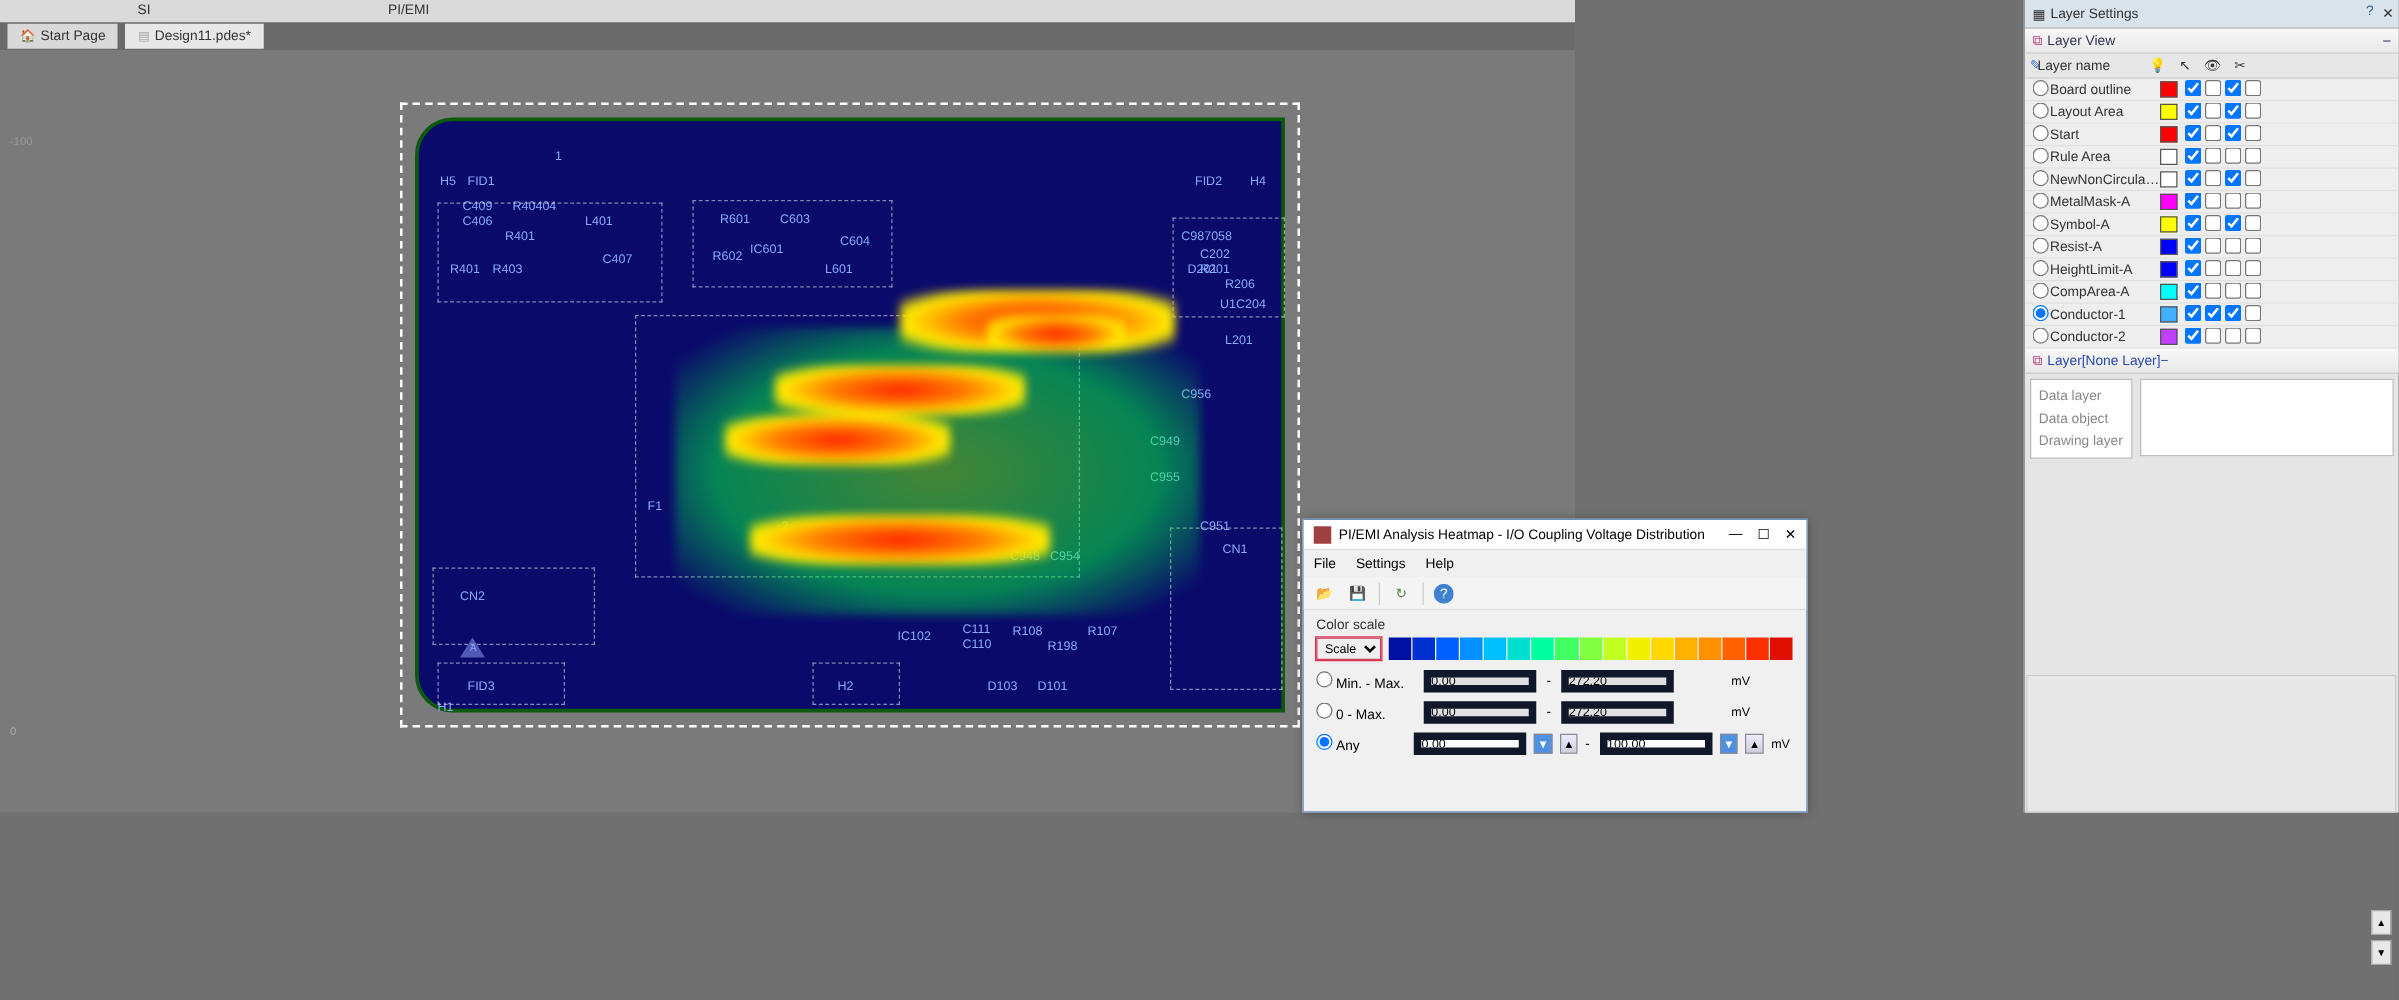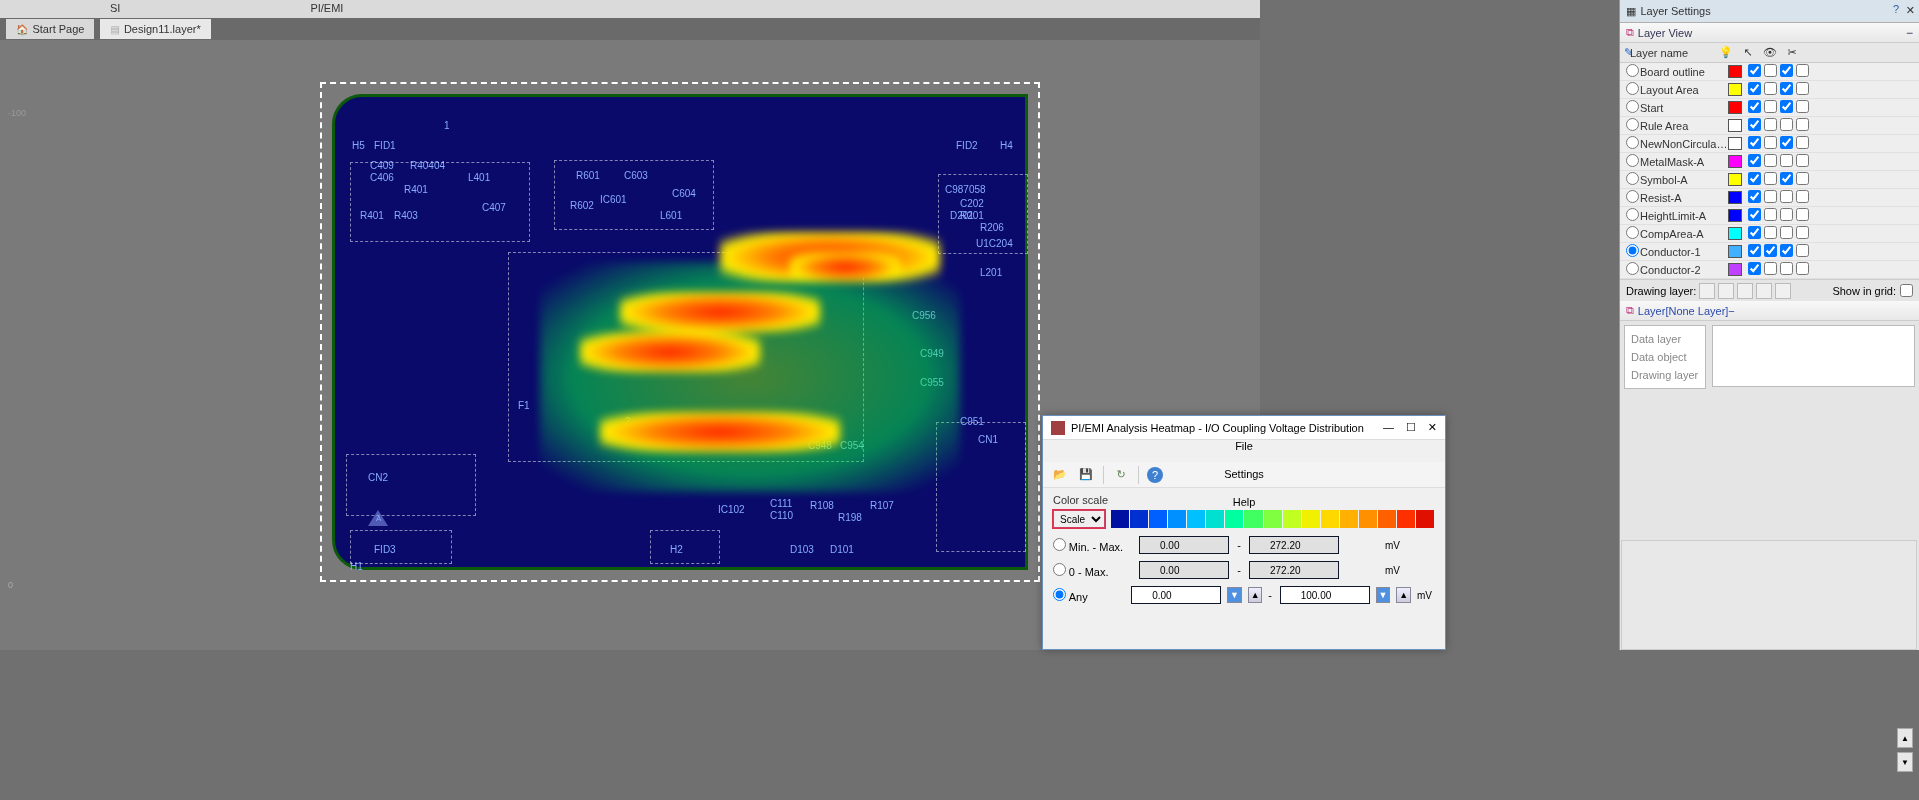--- a/index.html
+++ b/index.html
@@ -58,35 +58,35 @@
 .data-box { background: #fff; border: 1px solid #bbb; margin: 6px; padding: 4px; color: #888; }
 .data-box div { padding: 3px 2px; }
 
 
 .heatmap-dialog { position: absolute; left: 1042px; top: 415px; width: 404px; height: 235px; background: #f0f0f0; border: 1px solid #6a90c0; box-shadow: 0 0 8px rgba(0,0,0,0.3); z-index: 10; }
 .dlg-titlebar { height: 24px; background: #fff; display: flex; align-items: center; padding: 0 8px; font-size: 11px; border-bottom: 1px solid #ddd; }
 .dlg-titlebar .dlg-icon { width: 14px; height: 14px; background: #a04040; margin-right: 6px; }
 .dlg-titlebar .dlg-btns { margin-left: auto; display: flex; gap: 12px; }
 .dlg-titlebar .dlg-btns span { cursor: pointer; font-size: 11px; }
 
-.dlg-menu { height: 22px; display: flex; align-items: center; gap: 16px; padding: 0 8px; font-size: 11px; background: #f0f0f0; flex-direction: column; }
+.dlg-menu { height: 22px; display: flex; align-items: center; gap: 16px; padding: 0 8px; font-size: 11px; background: #f0f0f0; }
 .dlg-toolbar { height: 26px; display: flex; align-items: center; gap: 8px; padding: 0 8px; background: #f4f4f4; border-bottom: 1px solid #ddd; }
 .dlg-toolbar .tbtn { width: 18px; height: 18px; display: flex; align-items: center; justify-content: center; border: 1px solid transparent; }
 
 .dlg-body { padding: 6px 10px; }
 .dlg-section-label { font-size: 11px; color: #333; margin-bottom: 4px; }
 
 .scale-row { display: flex; align-items: center; gap: 6px; margin-bottom: 6px; }
 .scale-select { height: 18px; width: 52px; border: 1px solid #d04060; font-size: 10px; padding: 0 2px; }
 .scale-select.red { outline: 1px solid #e03050; }
 .color-gradient { display: flex; height: 18px; flex: 1; }
 .color-gradient div { flex: 1; margin-right: 1px; }
 
 .range-row { display: flex; align-items: center; gap: 6px; height: 22px; margin-bottom: 3px; }
-.range-row input[type=text] { width: 90px; height: 18px; background: #e0e0e0; border: 1px solid #0f172a; padding: 0 20px; font-size: 10px; }
+.range-row input[type=text] { width: 90px; height: 18px; background: #e0e0e0; border: 6px solid #0f172a; padding: 0 0; font-size: 10px; }
 .range-row .radio { width: 80px; font-size: 10px; }
 .range-row .dash { width: 8px; text-align: center; }
 .range-row .unit { width: 20px; font-size: 10px; }
 .spin-btn { width: 16px; height: 16px; background: linear-gradient(#eef,#ccd); border: 1px solid #889; display: inline-flex; align-items: center; justify-content: center; font-size: 9px; }
 .spin-btn.blue { background: #5090e0; color: #fff; }
 
 .show-hide-row { display: flex; align-items: center; justify-content: center; gap: 10px; margin-top: 8px; }
 .show-btn { width: 60px; height: 20px; background: linear-gradient(#a0d0ff,#70b0ee); border: 1px solid #5a90d0; font-size: 10px; }
 
 .side-bottom-spacer { position: absolute; right: 2px; top: 540px; width: 296px; height: 110px; background: #e8e8e8; border: 1px solid #ccc; }
@@ -102,21 +102,21 @@
   <div class="top-menu-item">PI/EMI</div>
 </div>
 
 <div class="tab-bar">
   <div class="tab">
     <span class="tab-icon-home">🏠</span>
     <span>Start Page</span>
   </div>
   <div class="tab active">
     <span class="tab-icon-doc">▤</span>
-    <span>Design11.layer*</span>
+    <span>Design11.pdes*</span>
   </div>
 </div>
 
 <div class="viewport">
   <div class="ruler-left">-100</div>
   <div class="ruler-0">0</div>
 
   <div class="pcb-board">
     <div class="pcb-outline"></div>
     <div class="pcb-green-outline"></div>
@@ -148,21 +148,21 @@
     <span class="pcb-label" style="left:625px;top:102px">C987058</span>
     <span class="pcb-label" style="left:640px;top:116px">C202</span>
     <span class="pcb-label" style="left:640px;top:128px">R201</span>
     <span class="pcb-label" style="left:660px;top:140px">R206</span>
     <span class="pcb-label" style="left:630px;top:128px">D201</span>
     <span class="pcb-label" style="left:656px;top:156px">U1C204</span>
     <span class="pcb-label" style="left:660px;top:185px">L201</span>
 
     <span class="pcb-label" style="left:405px;top:230px">C947</span>
     <span class="pcb-label" style="left:405px;top:262px">C953</span>
-    <span class="pcb-label" style="left:592px;top:228px">C956</span>
+    <span class="pcb-label" style="left:625px;top:228px">C956</span>
     <span class="pcb-label" style="left:600px;top:266px">C949</span>
     <span class="pcb-label" style="left:600px;top:295px">C955</span>
     <span class="pcb-label" style="left:305px;top:334px">2</span>
     <span class="pcb-label" style="left:640px;top:334px">C951</span>
     <span class="pcb-label" style="left:488px;top:358px">C948</span>
     <span class="pcb-label" style="left:520px;top:358px">C954</span>
     <span class="pcb-label" style="left:658px;top:352px">CN1</span>
 
     <span class="pcb-label" style="left:48px;top:390px">CN2</span>
     <span class="pcb-label" style="left:398px;top:422px">IC102</span>
@@ -327,30 +327,20 @@
         <span class="layer-radio"><input type="radio" name="lay" style=""></span>
   <span class="layer-name">Conductor-2</span>
   <span class="layer-colorbox" style="background:#c040ff"></span>
   <span class="layer-check"><input type="checkbox" checked="" style=""></span>
   <span class="layer-check"><input type="checkbox" style=""></span>
   <span class="layer-check"><input type="checkbox" style=""></span>
   <span class="layer-check"><input type="checkbox" style=""></span>
       </div>
     </div>
 
-  <div class="drawing-layer-row">
-    <span>Drawing layer:</span>
-    <button class="drawing-btn"></button>
-    <button class="drawing-btn"></button>
-    <button class="drawing-btn"></button>
-    <button class="drawing-btn"></button>
-    <button class="drawing-btn"></button>
-    <span style="margin-left:auto">Show in grid:</span>
-    <input type="checkbox" style="margin-left: 4px;">
-  </div>
 
   <div class="layer-none-title">
     <span class="subpanel-icon">⧉</span>
     <span>Layer[None Layer]</span>
     <span class="collapse">−</span>
   </div>
   <div style="display:flex;gap:6px;margin:4px">
     <div class="data-box" style="flex:0 0 82px;margin:0">
       <div>Data layer</div>
       <div>Data object</div>

